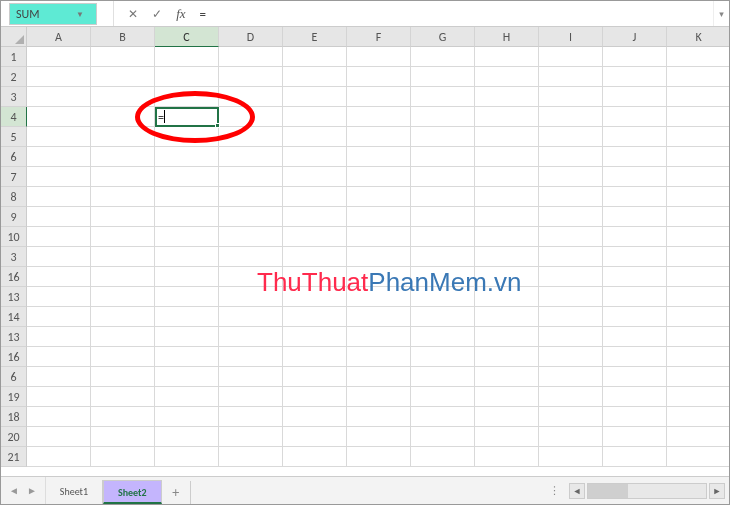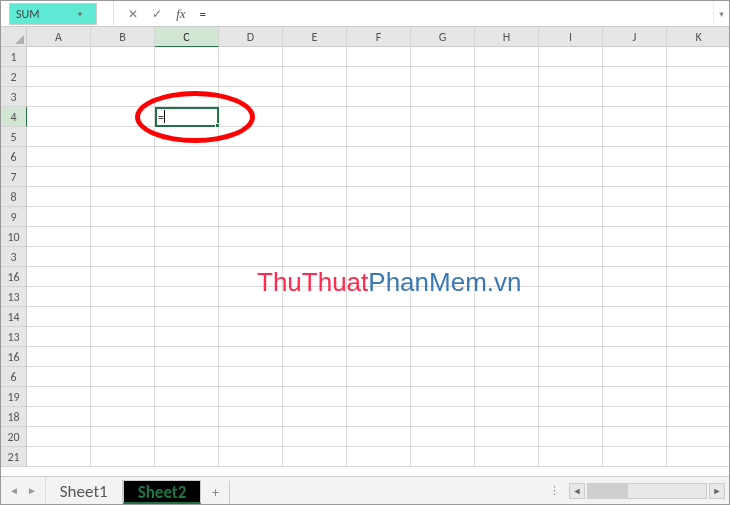--- a/index.html
+++ b/index.html
@@ -89,24 +89,24 @@
 .wm2 { color: #3a78b5; }
 .bottom-bar {
   position: absolute; left: 0; right: 0; bottom: 0; height: 28px;
   border-top: 1px solid #ccc; background: #f3f3f3;
   display: flex; align-items: stretch;
 }
 .sheet-nav { display:flex; align-items:center; padding: 0 8px; gap: 8px; color:#999; border-right:1px solid #ddd;}
 .sheet-nav span { font-size: 10px; }
 .tabs { display:flex; align-items:flex-end; }
 .tab {
-  padding: 4px 14px; font-size: 17px; background:#f3f3f3; border-right:1px solid #ccc; color:#555;
+  padding: 4px 14px; font-size: 10px; background:#f3f3f3; border-right:1px solid #ccc; color:#555;
   height: 24px; line-height: 16px; margin-top:4px;
 }
-.tab.active { background:#000000; border-top:1px solid #ccc; border-left:1px solid #ccc; border-bottom:2px solid #217346; font-weight:bold; color:#217346; margin-top:10px;}
+.tab.active { background:#c4b5fd; border-top:1px solid #ccc; border-left:1px solid #ccc; border-bottom:2px solid #217346; font-weight:bold; color:#217346; margin-top:10px;}
 .tab-add { width: 28px; text-align:center; color:#888; display:flex; align-items:center; justify-content:center; font-size:14px; }
 .bb-spacer { flex:1; }
 .hscroll { display:flex; align-items:center; padding-right:4px; gap:2px;}
 .hs-dots { letter-spacing:1px; font-size:11px; color:#888; padding:0 6px;}
 .hs-btn { width:16px; height:16px; background:#e8e8e8; border:1px solid #ccc; text-align:center; line-height:14px; font-size:9px; color:#666;}
 .hs-track { width:120px; height:16px; background:#e8e8e8; border:1px solid #ccc; position:relative;}
 .hs-thumb { position:absolute; left:0; top:0; height:100%; width:40px; background:#cfcfcf; }
 </style>
 </head>
 <body>

